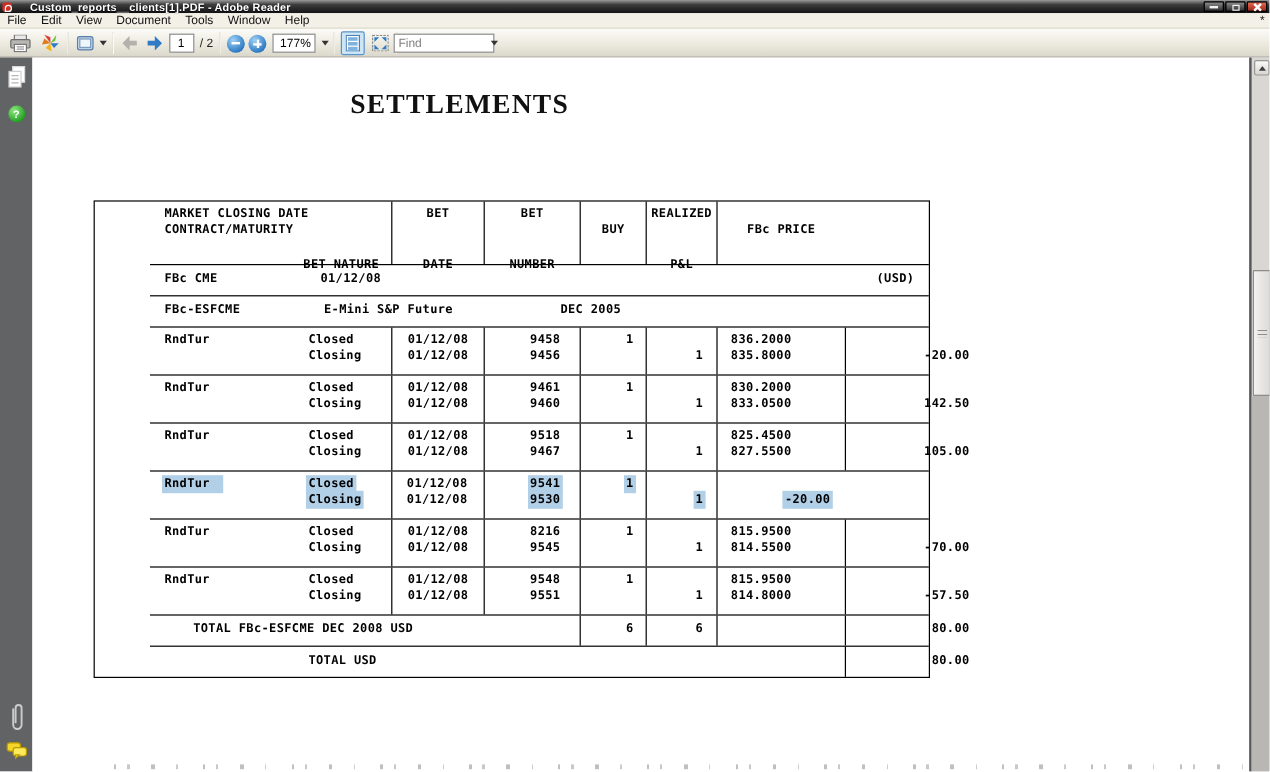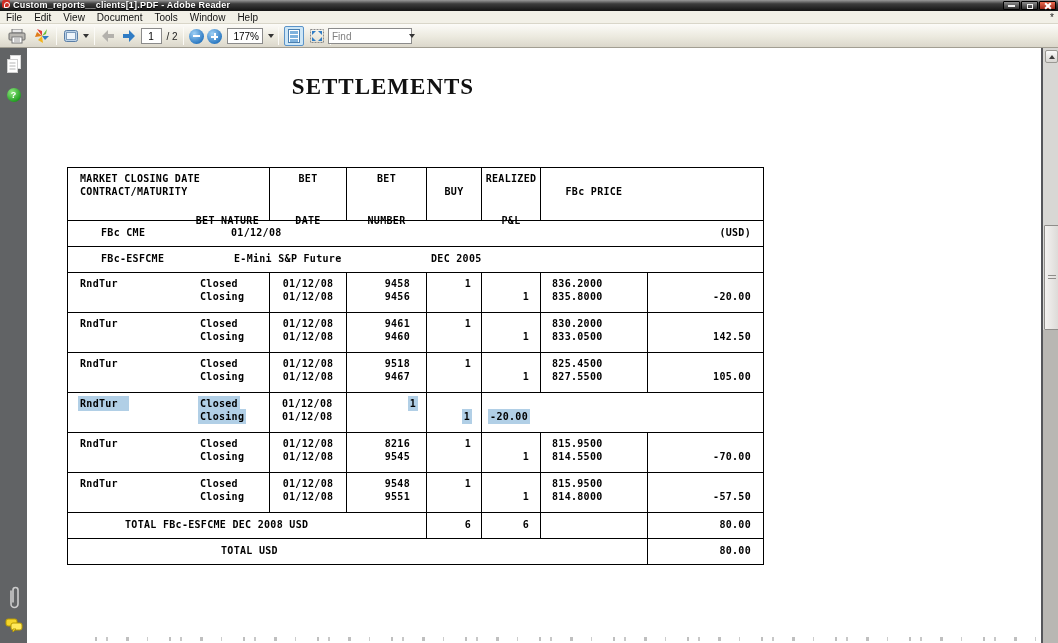--- a/index.html
+++ b/index.html
@@ -2,21 +2,21 @@
 <html><head>
 <meta charset="utf-8">
 <style>
   * { box-sizing: border-box; margin: 0; padding: 0; }
   html,body { width:1058px; height:643px; overflow:hidden; }
   body { font-family:"Liberation Sans", sans-serif; position:relative; background:#fff; }
 
   
   .titlebar { position:absolute; top:0; left:0; right:0; height:11px;
     background:linear-gradient(#9a9a9a 0%, #3c3c3c 35%, #141414 100%);
-    display:flex; align-items:flex-start; padding-left:2px; }
+    display:flex; align-items:center; padding-left:2px;gap:12px; }
   .app-icon { width:8px; height:8px; background:#cf2e24; border-radius:2px; margin-right:3px;
     position:relative; flex:0 0 auto; }
   .app-icon::after { content:""; position:absolute; left:2px; top:2px; width:4px; height:4px;
     border:1px solid #fff; border-radius:50% 50% 50% 0; }
   .title-text { color:#fff; font-size:9px; font-weight:600; white-space:nowrap; letter-spacing:.2px;
     text-shadow:0 1px 1px #000; }
   .winbtns { position:absolute; right:2px; top:1px; display:flex; gap:1px; }
   .wbtn { width:17px; height:9px; border:1px solid #000; border-radius:1px;
     background:linear-gradient(#8c8c8c,#2e2e2e); position:relative; }
   .wbtn.close { background:linear-gradient(#ea6a50,#9c281a); }
@@ -61,34 +61,34 @@
   .help-circle { width:14px; height:14px; border-radius:50%;
     background:radial-gradient(circle at 35% 30%, #8ee97e, #1f9c1f 75%, #127112);
     color:#fff; font-size:9px; font-weight:bold; display:flex; align-items:center; justify-content:center; }
 
   .docarea { position:absolute; left:27px; right:17px; top:0; bottom:0; background:#fff; overflow:hidden; }
   .pdf-title { position:absolute; left:51px; top:26px; width:610px; text-align:center;
     font-family:"Liberation Serif","DejaVu Serif",serif; font-weight:bold; font-size:23px;
     letter-spacing:1px; color:#111; }
 
   
-  .tbl { position:absolute; left:40px; top:119px; width:697px; border:1px solid #000;
+  .tbl { position:absolute; left:51px; top:119px; width:697px; border:1px solid #000;
     font-family:"DejaVu Sans Mono","Liberation Mono",monospace; font-weight:bold;
-    font-size:10px; letter-spacing:.3px; color:#000; }
+    font-size:10px; letter-spacing:.3px; color:#000;padding-left:46px; }
   .trow { display:grid; border-top:1px solid #000; position:relative; }
   .trow:first-child { border-top:none; }
   .g7 { grid-template-columns:201px 77px 80px 55px 59px 107px 116px; }
   .g1 { grid-template-columns:1fr; }
   .gt1 { grid-template-columns:358px 55px 59px 107px 116px; }
   .gt2 { grid-template-columns:579px 116px; }
   .h-hdr { height:52px; } .h-info { height:26px; } .h-data { height:40px; } .h-tot { height:26px; }
   .c { position:relative; border-left:1px solid #000; }
   .c:first-child { border-left:none; }
   .t { position:absolute; white-space:pre; }
-  .r1 { top:5px; } .r2 { top:18px; } .r3 { top:31px;margin-top:16px; } .rm { top:6px;margin-left:21px; }
+  .r1 { top:5px; } .r2 { top:18px; } .r3 { top:31px;margin-top:16px; } .rm { top:6px; }
   .ctr { left:0; right:0; text-align:center; }
   .nat { left:12px; } .stat { left:132px; }
   .numr { right:16px; } .buyr { right:10px; } .selr { right:11px; }
   .prl { left:11px; } .plr { right:12px; } .usd { right:12px; }
   .hl { background:#b1cfe6; box-shadow:0 0 0 2px #b1cfe6; }
   .hlx { padding-right:9px; }
 
   
   .clipped-line { position:absolute; left:68px; top:589px; width:946px; height:4px; opacity:.55;
     background-image:repeating-linear-gradient(90deg,
@@ -401,20 +401,24 @@
         <div class="c">
           <span class="t r1 nat hl hlx">RndTur</span>
           <span class="t r1 stat hl">Closed</span>
           <span class="t r2 stat hl">Closing</span>
         </div>
         <div class="c">
           <span class="t r1 ctr" style="left:12px;right:auto;">01/12/08</span>
           <span class="t r2 ctr" style="left:12px;right:auto;">01/12/08</span>
         </div>
         <div class="c">
+          <span class="t r1 numr hl">9541</span>
+          <span class="t r2 numr hl">9530</span>
+        </div>
+        <div class="c">
             <span class="t r1 buyr hl">1</span>
           </div>
         <div class="c">
             <span class="t r2 selr hl">1</span>
           </div>
         <div class="c">
             <span class="t r2 plr hl">-20.00</span>
           </div>
       </div>
 

